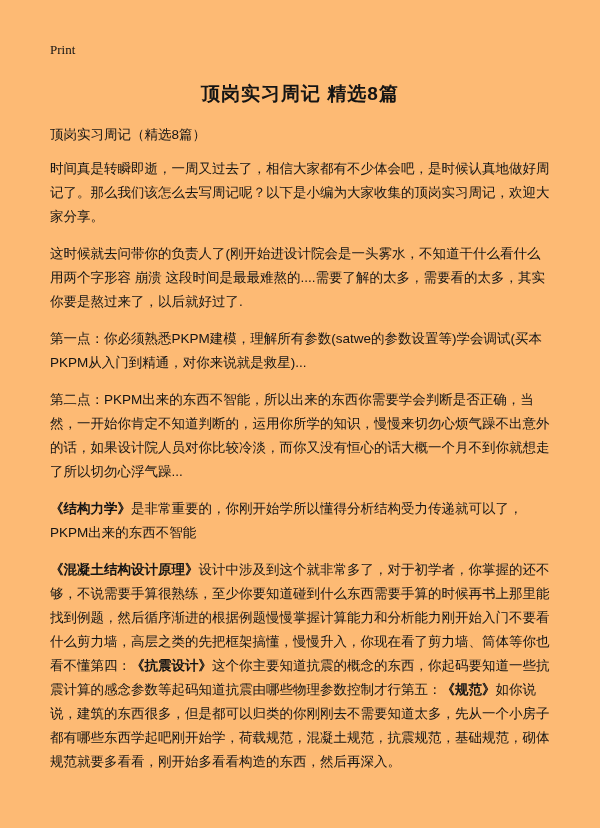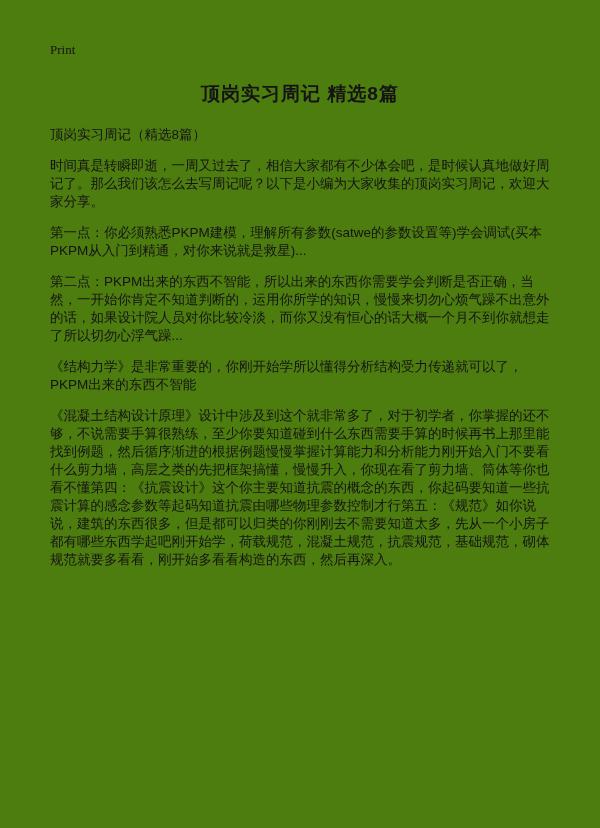--- a/index.html
+++ b/index.html
@@ -12,69 +12,70 @@
     height: 828px;
     overflow: hidden;
     color: #141414;
     font-family: "Liberation Sans", sans-serif;
   }
   .page {
     box-sizing: border-box;
     width: 600px;
     height: 828px;
     padding: 40px 50px 0 50px;
-    background: #4d7c0f;
+    background: #fdba74;
   }
   .print-link {
     font-family: "Liberation Serif", serif;
     font-size: 13px;
     color: #141414;
     display: inline-block;
   }
   h1.doc-title {
     font-size: 19px;
     font-weight: bold;
     text-align: center;
     margin: 23px 0 19px 0;
     letter-spacing: 1px;
   }
   .subtitle {
     font-size: 13.5px;
     margin: 16px 0 12px 0;
   }
   p.body-p {
     font-size: 13.5px;
-    line-height: 18px;
+    line-height: 24px;
     margin: 13px 0;
     text-align: left;
   }
   h2.sub-heading {
     font-size: 14px;
     font-weight: bold;
     margin: 21px 0 13px 0;
   }
   b.book-title {
-    font-weight: normal;
+    font-weight: bold;
   }
 </style>
 </head>
 <body>
 
 <div class="page">
   <div class="print-link">Print</div>
 
   <h1 class="doc-title">顶岗实习周记 精选8篇</h1>
 
   <p class="subtitle">顶岗实习周记（精选8篇）</p>
 
   <p class="body-p">时间真是转瞬即逝，一周又过去了，相信大家都有不少体会吧，是时候认真地做好周记了。那么我们该怎么去写周记呢？以下是小编为大家收集的顶岗实习周记，欢迎大家分享。</p>
 
 
 
 
+  <p class="body-p">这时候就去问带你的负责人了(刚开始进设计院会是一头雾水，不知道干什么看什么用两个字形容 崩溃 这段时间是最最难熬的....需要了解的太多，需要看的太多，其实你要是熬过来了，以后就好过了.</p>
 
   <p class="body-p">第一点：你必须熟悉PKPM建模，理解所有参数(satwe的参数设置等)学会调试(买本PKPM从入门到精通，对你来说就是救星)...</p>
 
   <p class="body-p">第二点：PKPM出来的东西不智能，所以出来的东西你需要学会判断是否正确，当然，一开始你肯定不知道判断的，运用你所学的知识，慢慢来切勿心烦气躁不出意外的话，如果设计院人员对你比较冷淡，而你又没有恒心的话大概一个月不到你就想走了所以切勿心浮气躁...</p>
 
   <p class="body-p"><b class="book-title">《结构力学》</b><span>是非常重要的，你刚开始学所以懂得分析结构受力传递就可以了，PKPM出来的东西不智能</span></p>
 
   <p class="body-p"><b class="book-title">《混凝土结构设计原理》</b><span>设计中涉及到这个就非常多了，对于初学者，你掌握的还不够，不说需要手算很熟练，至少你要知道碰到什么东西需要手算的时候再书上那里能找到例题，然后循序渐进的根据例题慢慢掌握计算能力和分析能力刚开始入门不要看什么剪力墙，高层之类的先把框架搞懂，慢慢升入，你现在看了剪力墙、筒体等你也看不懂第四：</span><b class="book-title">《抗震设计》</b><span>这个你主要知道抗震的概念的东西，你起码要知道一些抗震计算的感念参数等起码知道抗震由哪些物理参数控制才行第五：</span><b class="book-title">《规范》</b><span>如你说说，建筑的东西很多，但是都可以归类的你刚刚去不需要知道太多，先从一个小房子都有哪些东西学起吧刚开始学，荷载规范，混凝土规范，抗震规范，基础规范，砌体规范就要多看看，刚开始多看看构造的东西，然后再深入。</span></p>
 </div>
 

